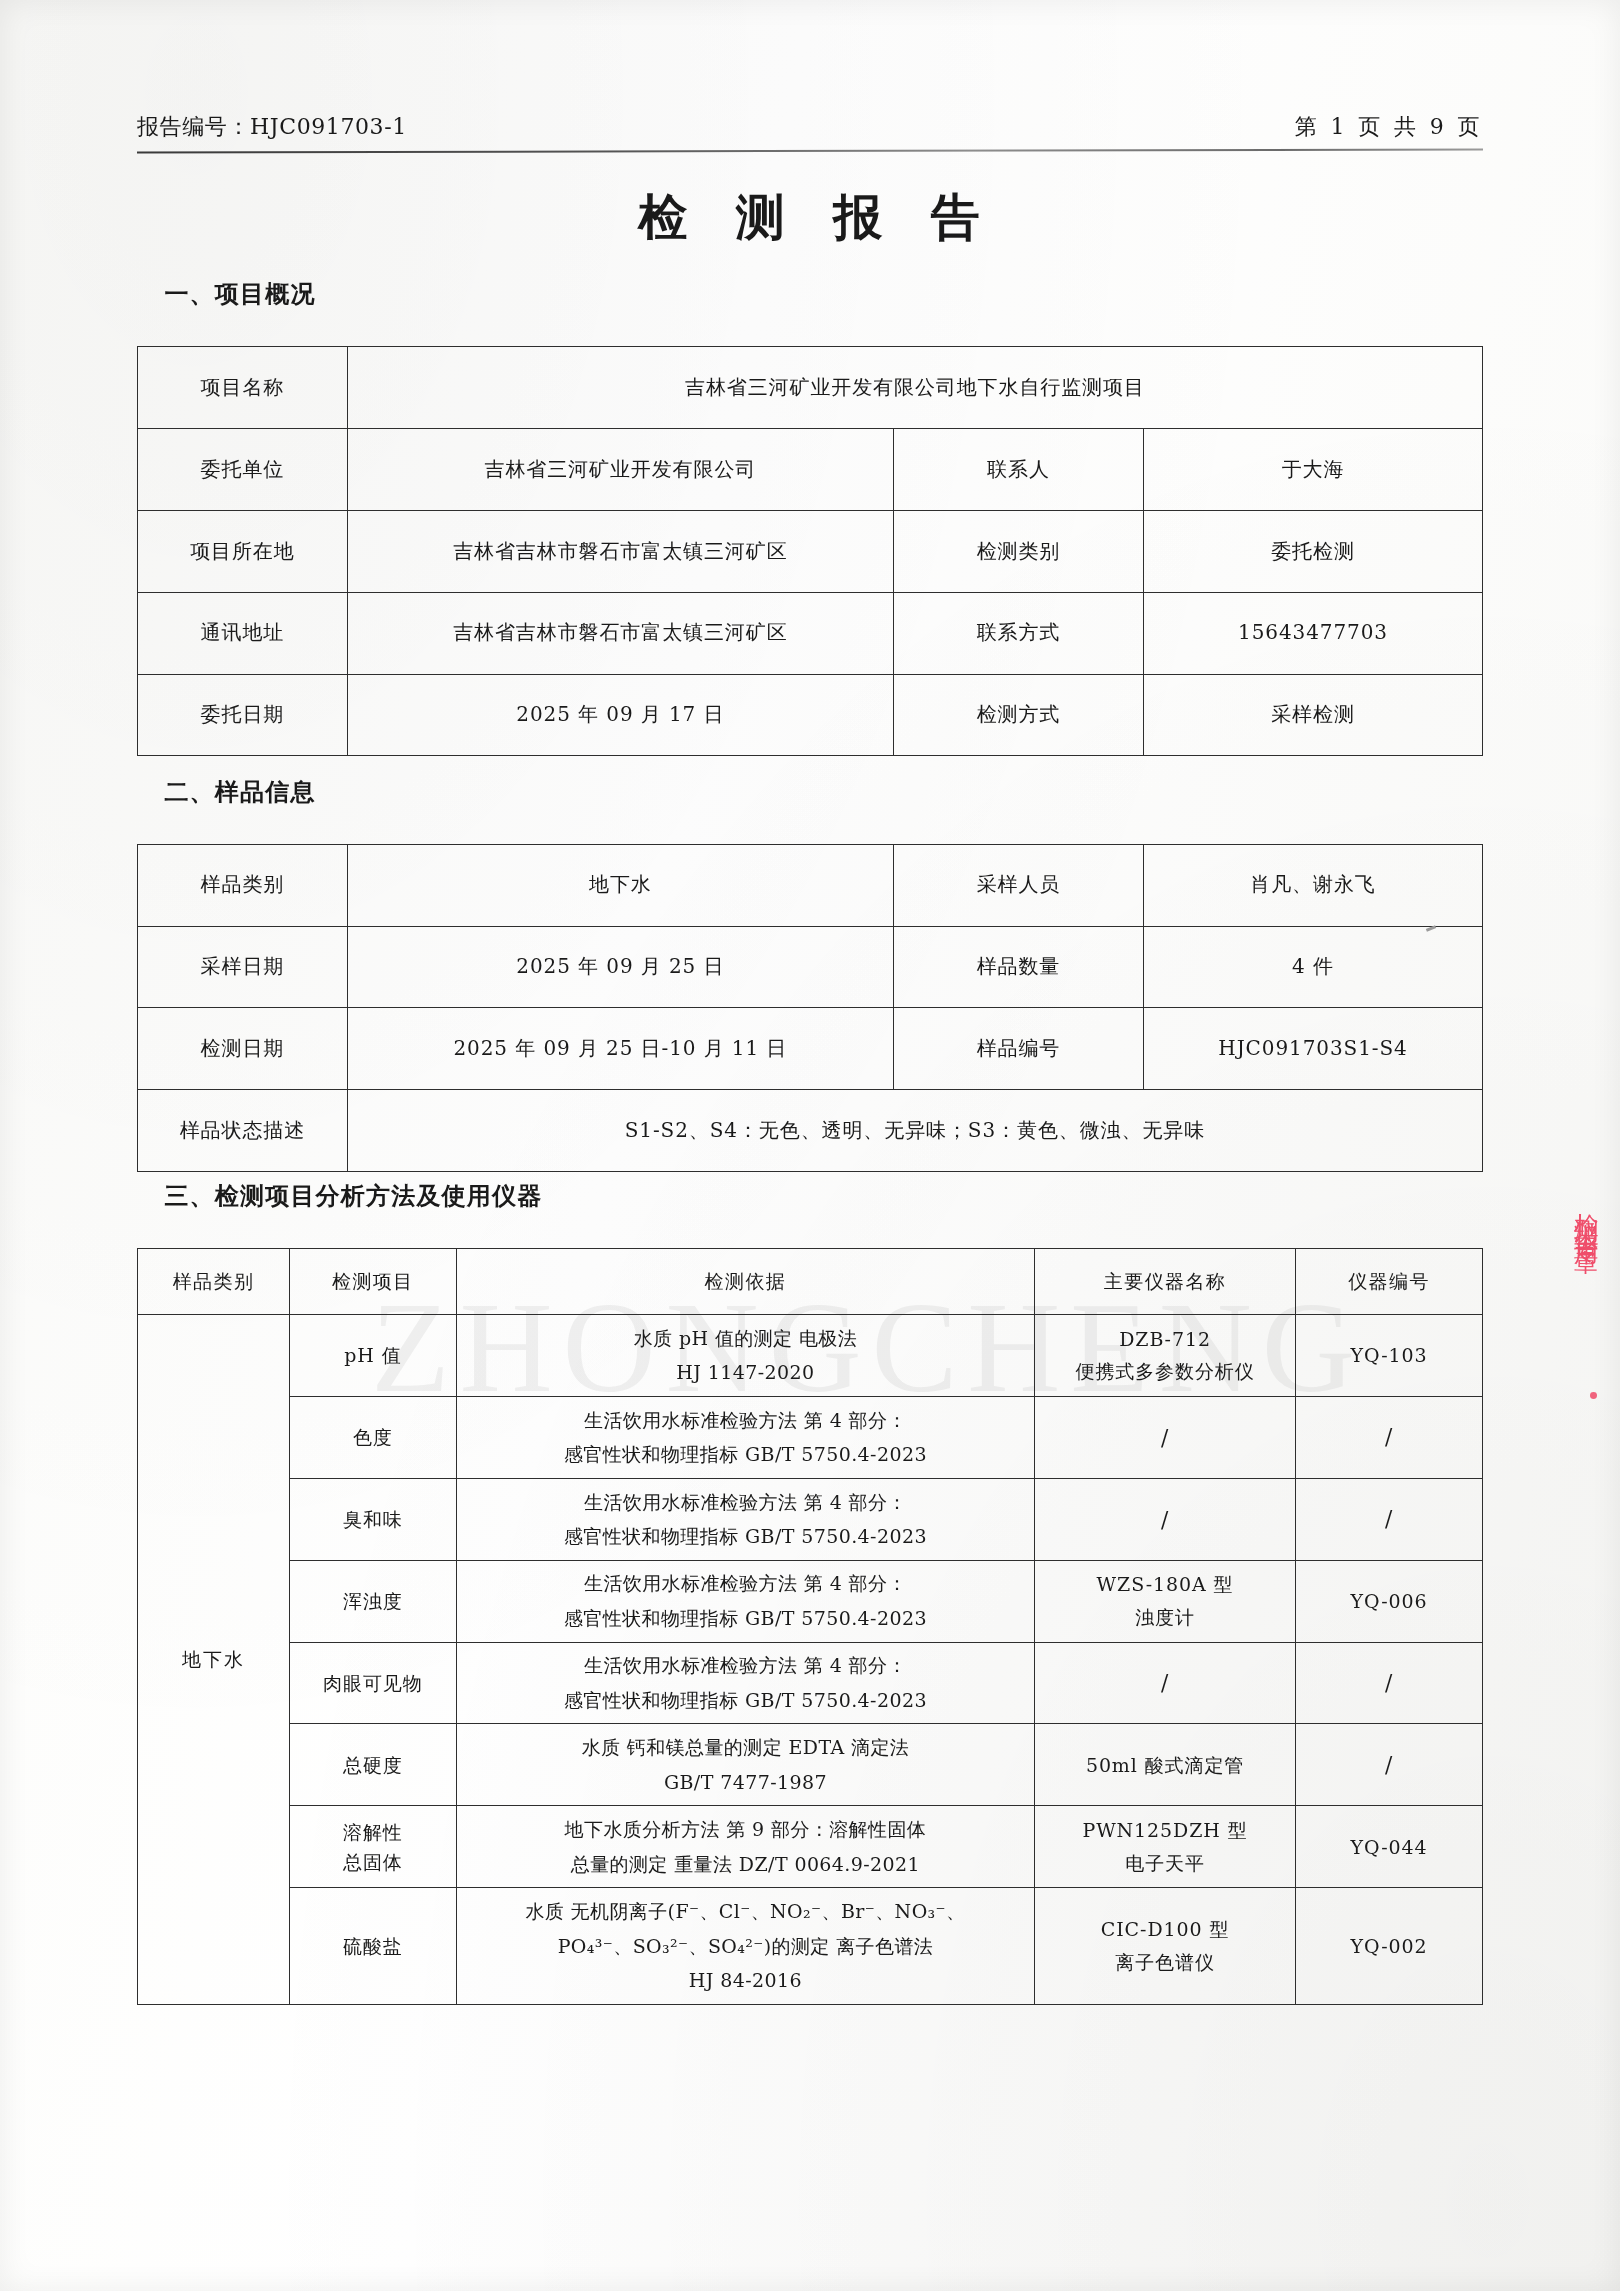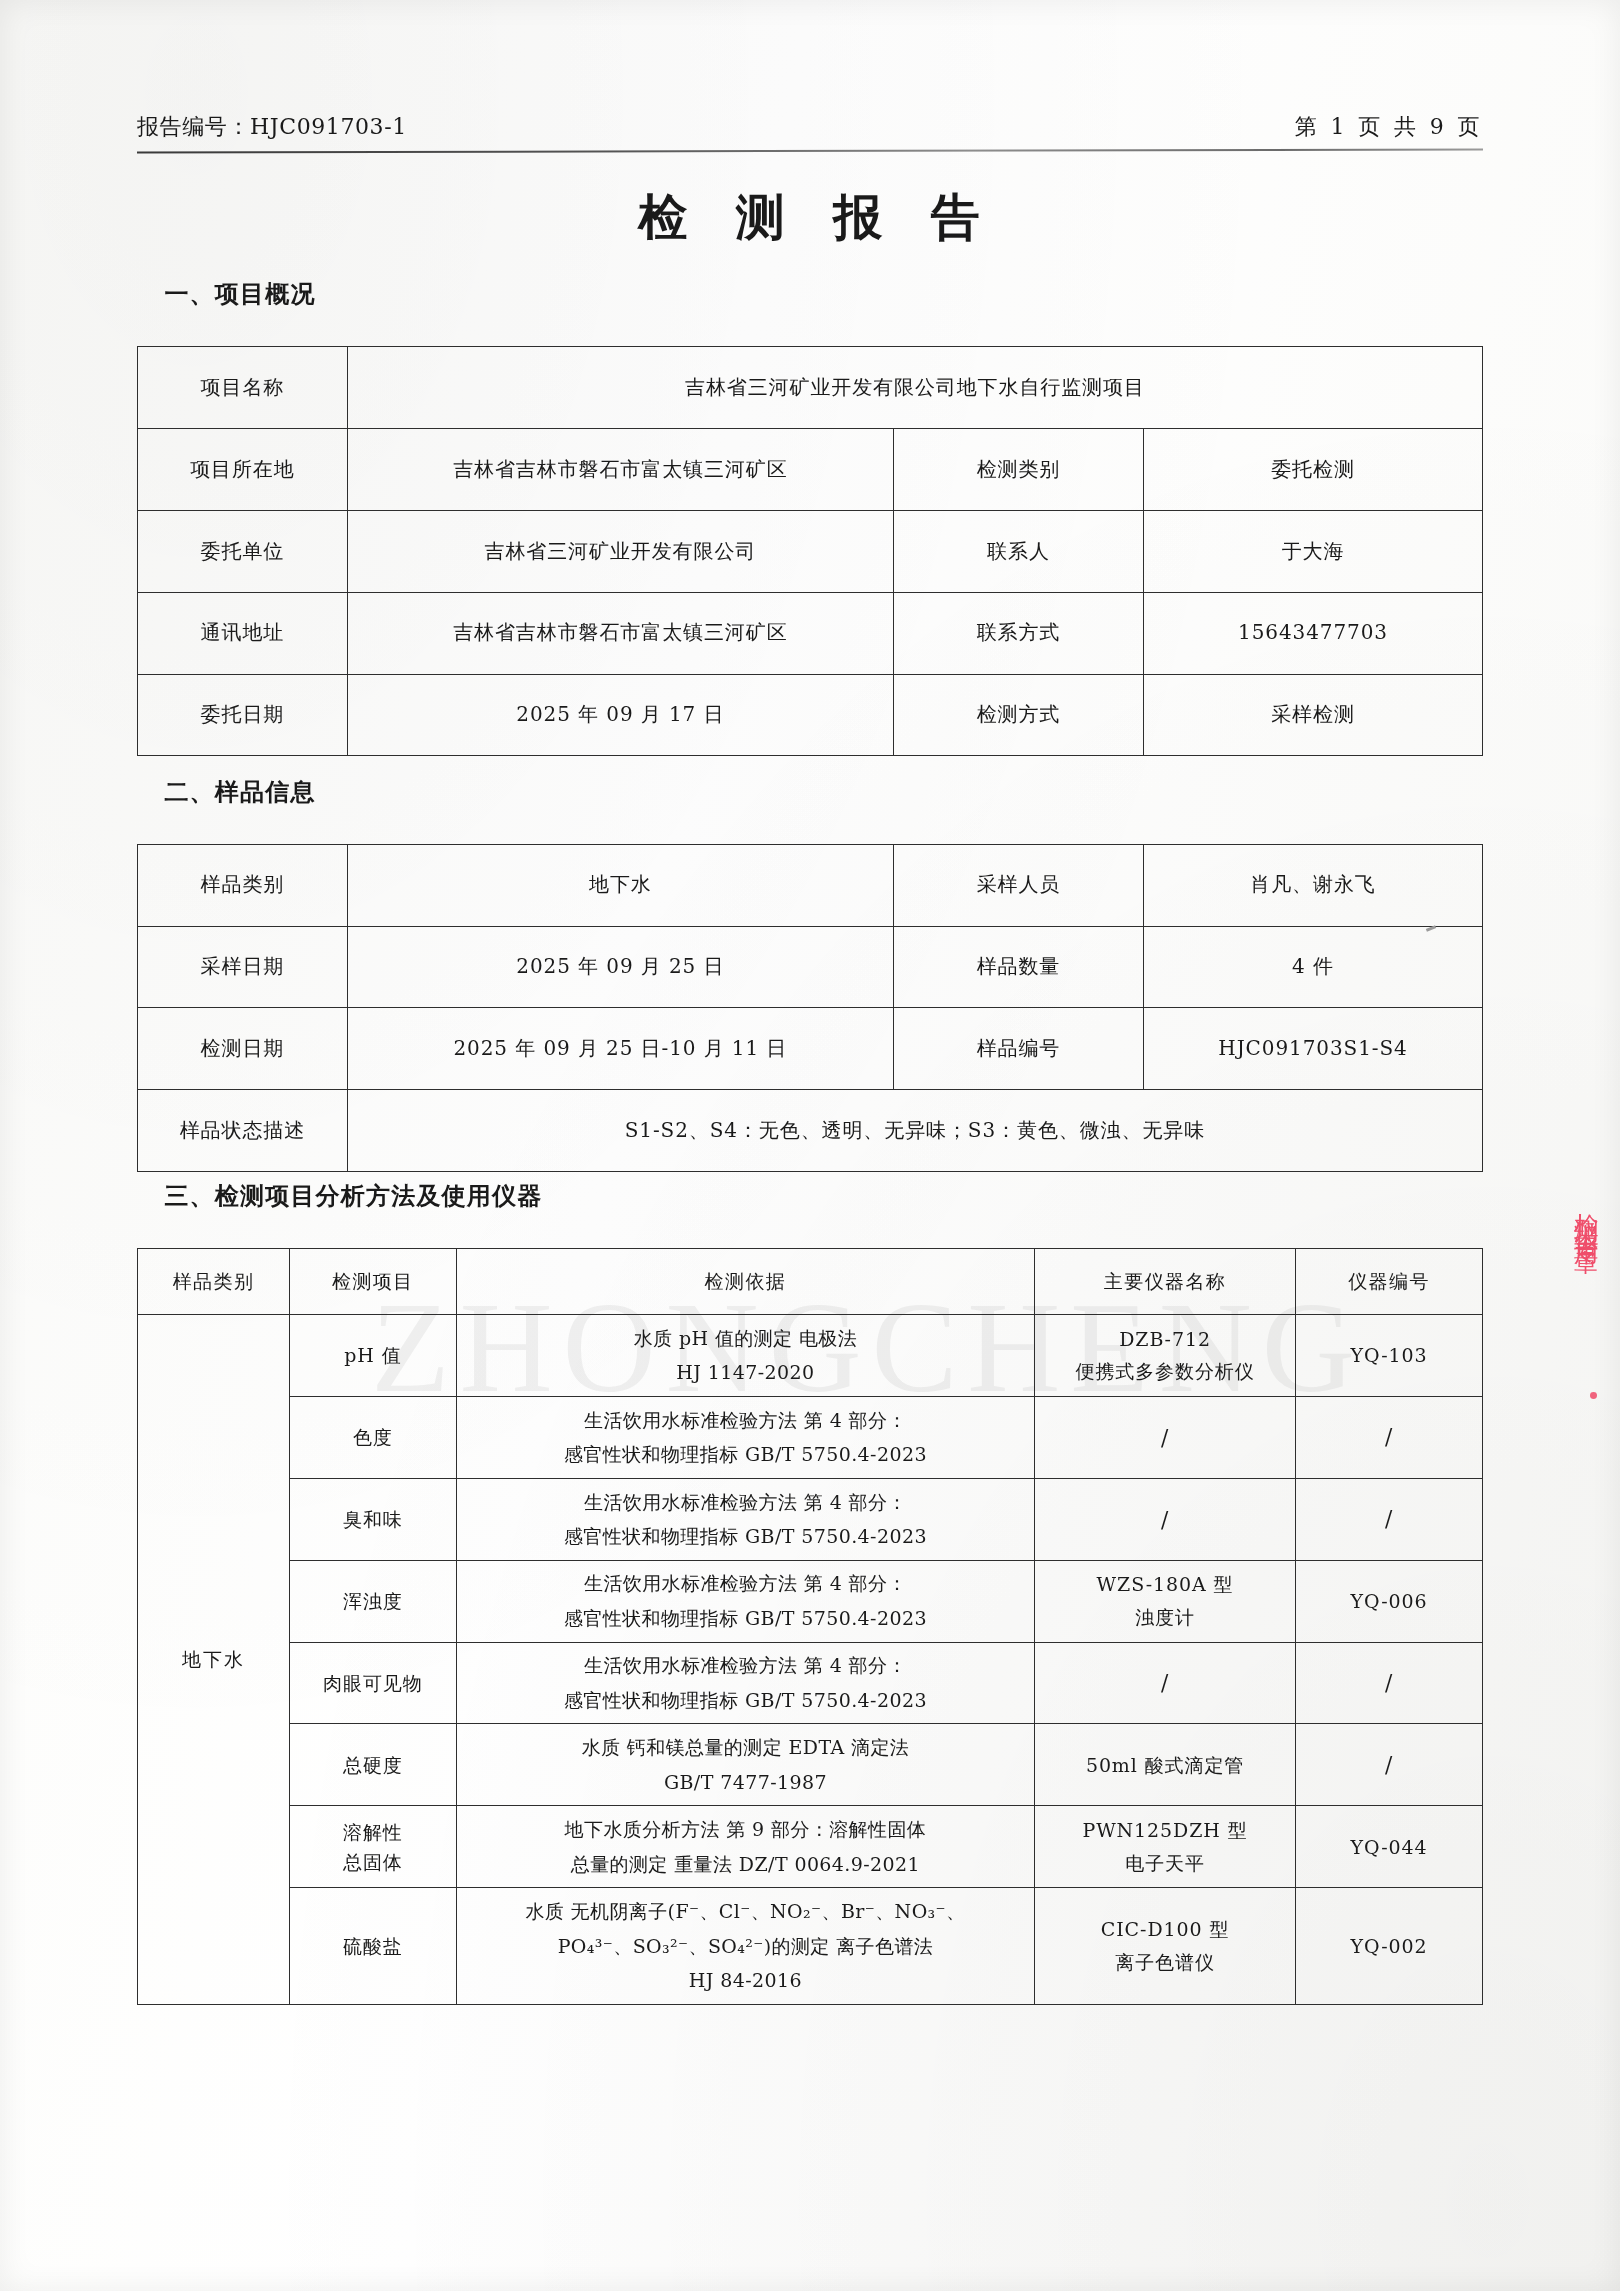--- a/index.html
+++ b/index.html
@@ -202,30 +202,30 @@
           <col style="width:40.6%">
           <col style="width:18.6%">
           <col style="width:25.2%">
       </colgroup>
       <tbody>
           <tr>
             <td class="lbl">项目名称</td>
             <td colspan="3">吉林省三河矿业开发有限公司地下水自行监测项目</td>
           </tr>
           <tr>
+            <td class="lbl">委托单位</td>
+            <td>吉林省三河矿业开发有限公司</td>
+            <td class="lbl">联系人</td>
+            <td>于大海</td>
+          </tr>
+          <tr>
             <td class="lbl">项目所在地</td>
             <td>吉林省吉林市磐石市富太镇三河矿区</td>
             <td class="lbl">检测类别</td>
             <td>委托检测</td>
-          </tr>
-          <tr>
-            <td class="lbl">委托单位</td>
-            <td>吉林省三河矿业开发有限公司</td>
-            <td class="lbl">联系人</td>
-            <td>于大海</td>
           </tr>
           <tr>
             <td class="lbl">通讯地址</td>
             <td>吉林省吉林市磐石市富太镇三河矿区</td>
             <td class="lbl">联系方式</td>
             <td>15643477703</td>
           </tr>
           <tr>
             <td class="lbl">委托日期</td>
             <td>2025 年 09 月 17 日</td>

